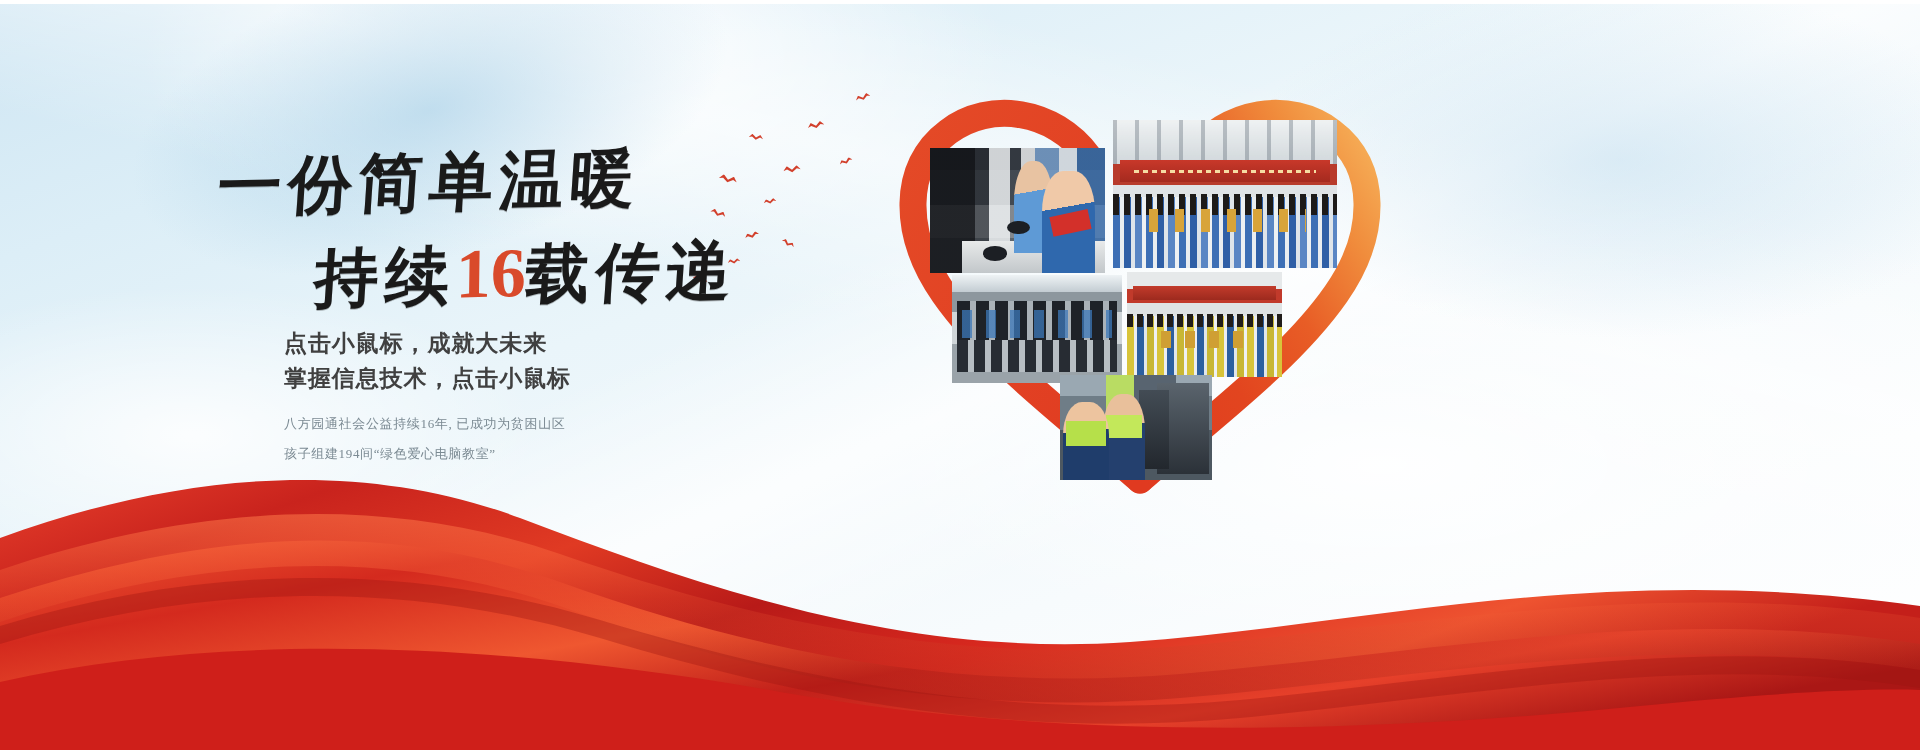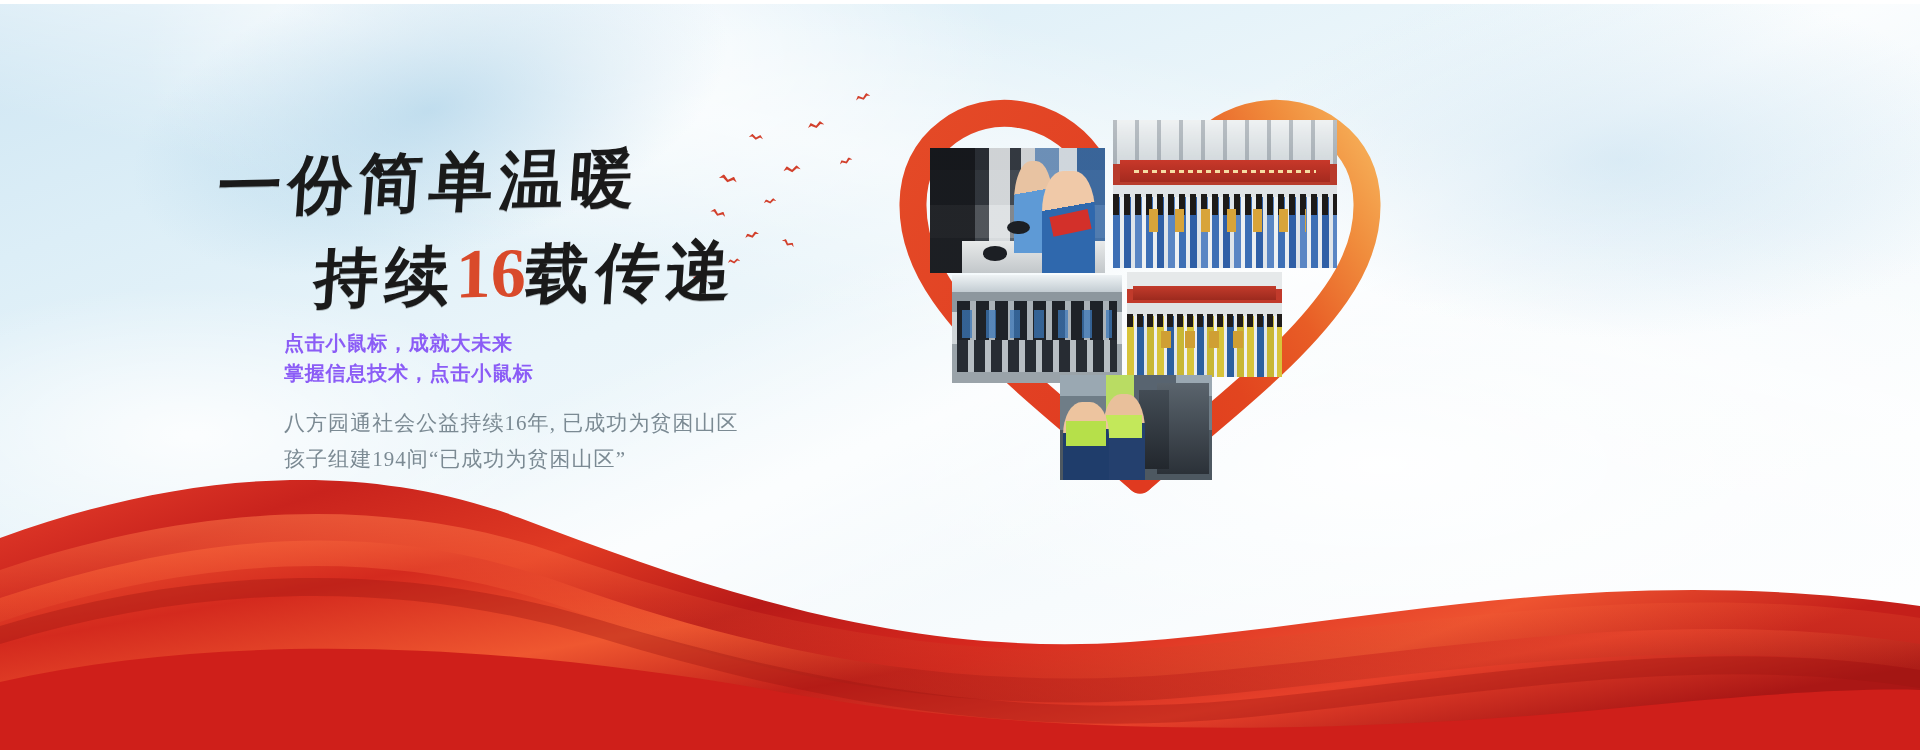--- a/index.html
+++ b/index.html
@@ -60,37 +60,38 @@
     text-shadow:0 1px 0 rgba(0,0,0,.25);
   }
   .hl-line-1 { font-size:64px; margin-left:8px; }
   .hl-line-2 { font-size:64px; margin-left:105px; margin-top:24px; }
   .hl-num { color:#d94a2b; font-family:"Liberation Serif", serif;
             font-weight:700; font-size:70px; letter-spacing:0; transform:skewX(3deg);
             display:inline-block; text-shadow:none; }
 
   .subtitle { position:absolute; left:284px; top:328px; }
   .sub-line {
-    font-family:Liberation Sans, sans-serif;
+    font-family:Liberation Mono, monospace;
     font-weight:700;
-    font-size:20px;
-    color:#8b5cf6;
+    font-size:23px;
+    color:#404040;
     letter-spacing:.04em;
     line-height:1.52;
     white-space:nowrap;
   }
 
   .body-text { position:absolute; left:284px; top:405px; }
   .body-line {
     font-family:"Liberation Serif", serif;
-    font-size:21px;
+    font-size:13px;
     color:#7b8a93;
     letter-spacing:.05em;
     line-height:1.72;
     white-space:nowrap;
+    margin-top:8px;
   }
 
   
   .birds { position:absolute; left:700px; top:80px; width:200px; height:200px; }
   .bird {
     position:absolute;
     width:16px; height:7px;
     background:#d2402c;
     clip-path:polygon(0% 60%, 22% 0%, 50% 52%, 78% 0%, 100% 60%, 78% 42%, 50% 86%, 22% 42%);
   }
@@ -314,21 +315,21 @@
       <div class="hl-line hl-line-2"><span>持续</span><span class="hl-num">16</span><span>载传递</span></div>
     </div>
 
     <div class="subtitle">
       <div class="sub-line">点击小鼠标，成就大未来</div>
       <div class="sub-line">掌握信息技术，点击小鼠标</div>
     </div>
 
     <div class="body-text">
       <div class="body-line">八方园通社会公益持续16年, 已成功为贫困山区</div>
-      <div class="body-line">孩子组建194间“已成功为贫困山区”</div>
+      <div class="body-line">孩子组建194间“绿色爱心电脑教室”</div>
     </div>
 
   </div>
 
   <div class="ribbon">
     <svg width="1920" height="330" viewBox="0 0 1920 330" preserveAspectRatio="none">
       <defs>
         <linearGradient id="silkA" x1="0" y1="0" x2="1" y2="0.4">
           <stop offset="0%" stop-color="#e8402c"></stop>
           <stop offset="16%" stop-color="#c9231d"></stop>

